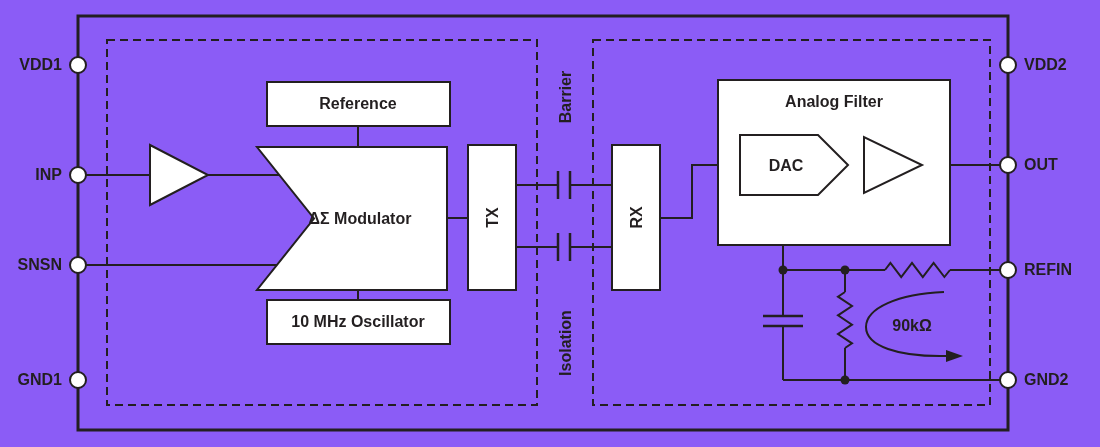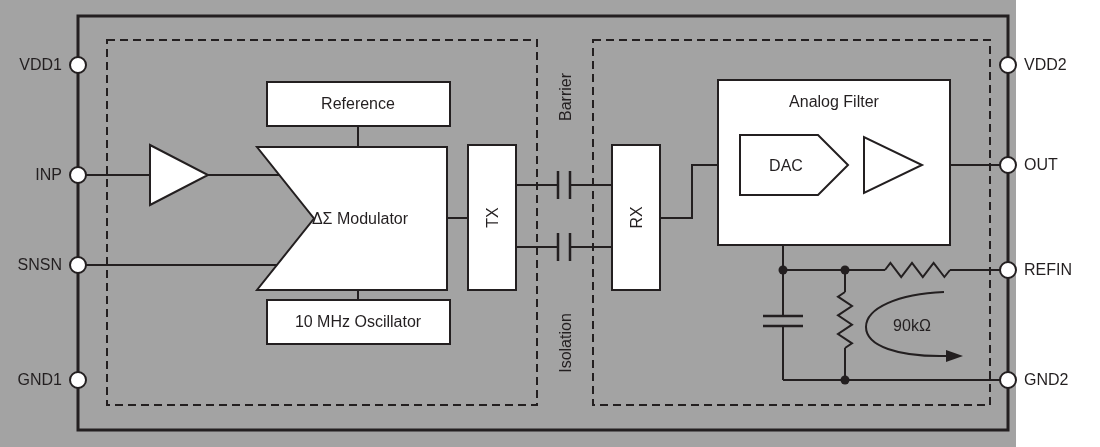--- a/index.html
+++ b/index.html
@@ -1,21 +1,22 @@
 <!DOCTYPE html>
 <html><head>
 <meta charset="utf-8">
 <style>
   html, body { margin: 0; padding: 0; background: #ffffff; }
   .stage {
     position: relative;
-    width: 1016px;
+    width: 1100px;
     height: 447px;
-    background: #a3a3a3;
+    background: #8b5cf6;
     font-family: "Liberation Sans", sans-serif;
+    font-weight: bold;
   }
   svg { display: block; }
   text {
     fill: #231f20;
     font-family: "Liberation Sans", sans-serif;
     font-size: 16px;
   }
   .wire   { stroke: #231f20; stroke-width: 2; fill: none; }
   .plate  { stroke: #231f20; stroke-width: 2.5; fill: none; }
   .box    { stroke: #231f20; stroke-width: 2; fill: #ffffff; }

